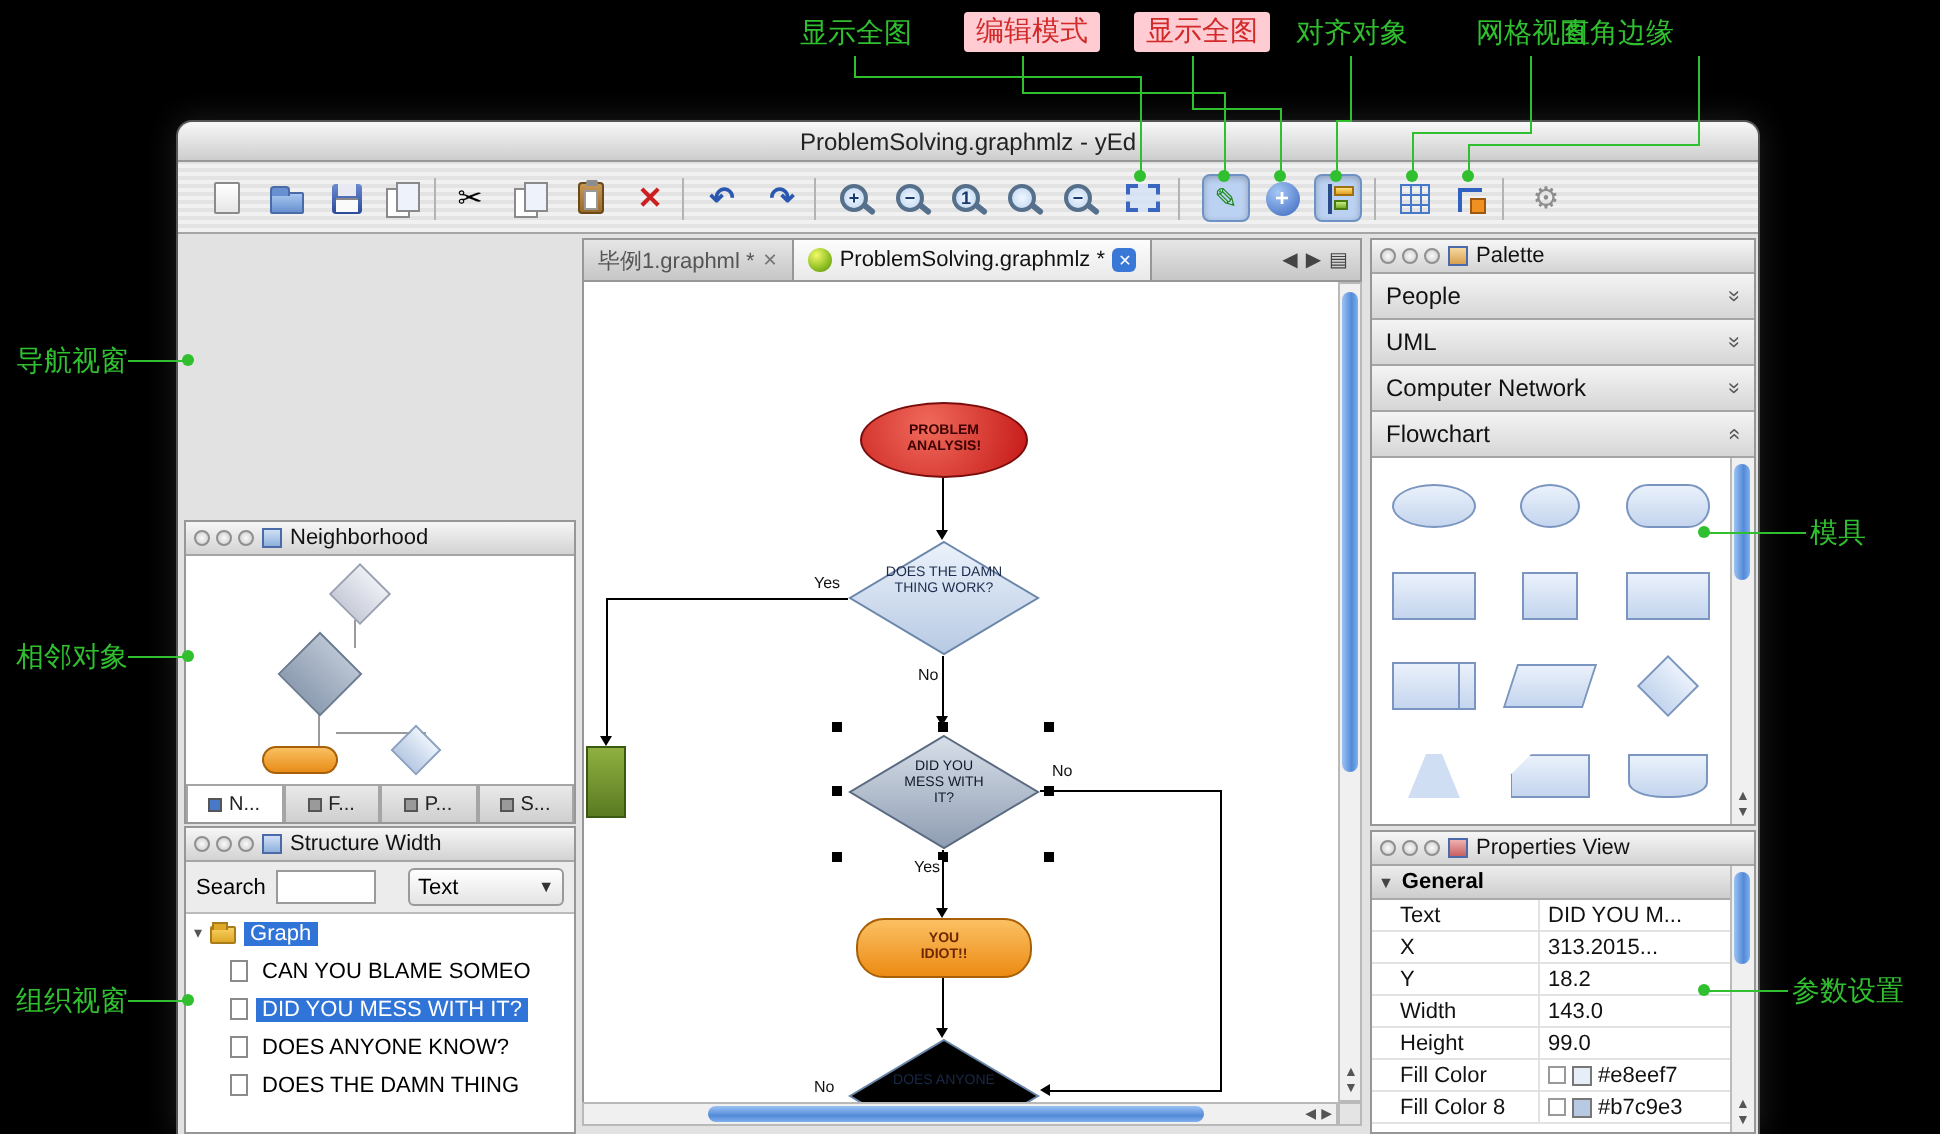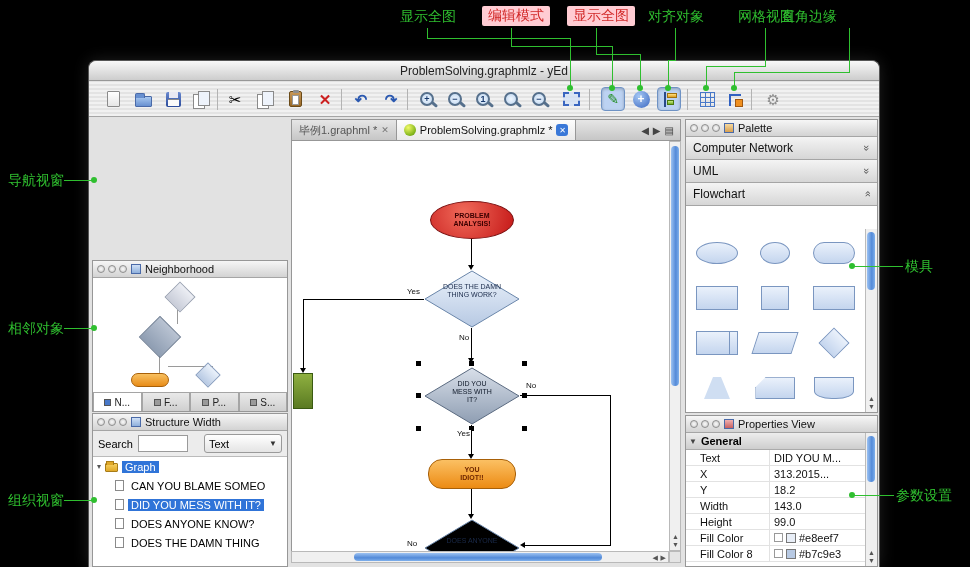--- a/index.html
+++ b/index.html
@@ -502,25 +502,29 @@
 
   <div class="panel" style="left:596px;top:58px;width:193px;height:294px">
     <div class="phead">
       <span class="circ"></span>
       <span class="circ"></span>
       <span class="circ"></span>
       <span class="phico" style="background:linear-gradient(#f6d9a0,#d8a050)"></span>
       <span>Palette</span>
     </div>
     <div class="psec">
-      <span>Computer Network</span>
+      <span>People</span>
         <span class="chev">»</span>
     </div>
     <div class="psec">
       <span>UML</span>
+        <span class="chev">»</span>
+    </div>
+    <div class="psec">
+      <span>Computer Network</span>
         <span class="chev">»</span>
     </div>
     <div class="psec">
       <span>Flowchart</span>
         <span class="chev up">»</span>
     </div>
     <div class="shapes">
       <span class="sh ellipse"></span>
       <span class="sh ellipse2"></span>
       <span class="sh roundrect"></span>

